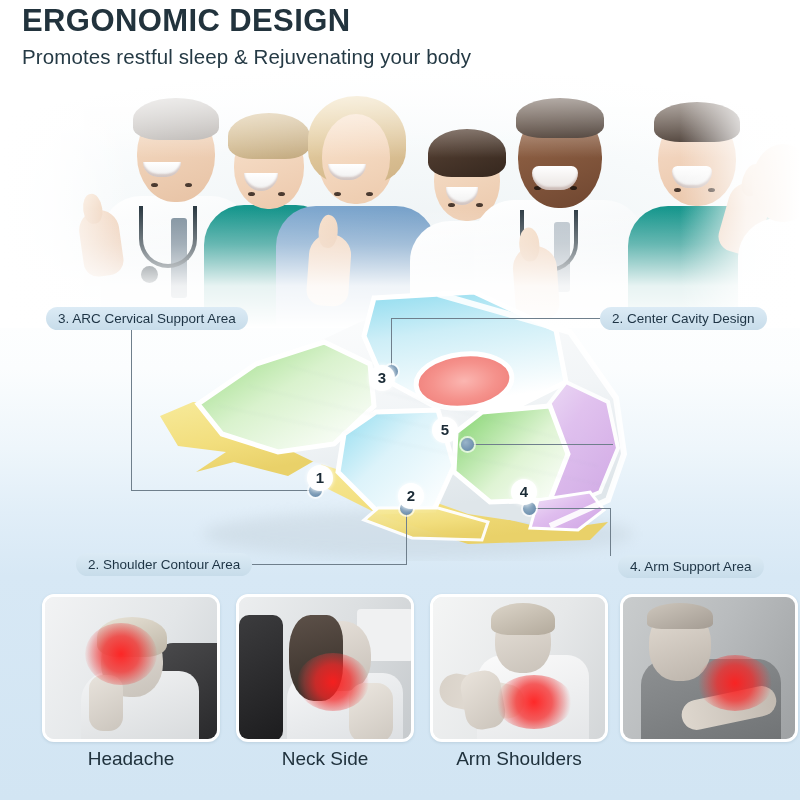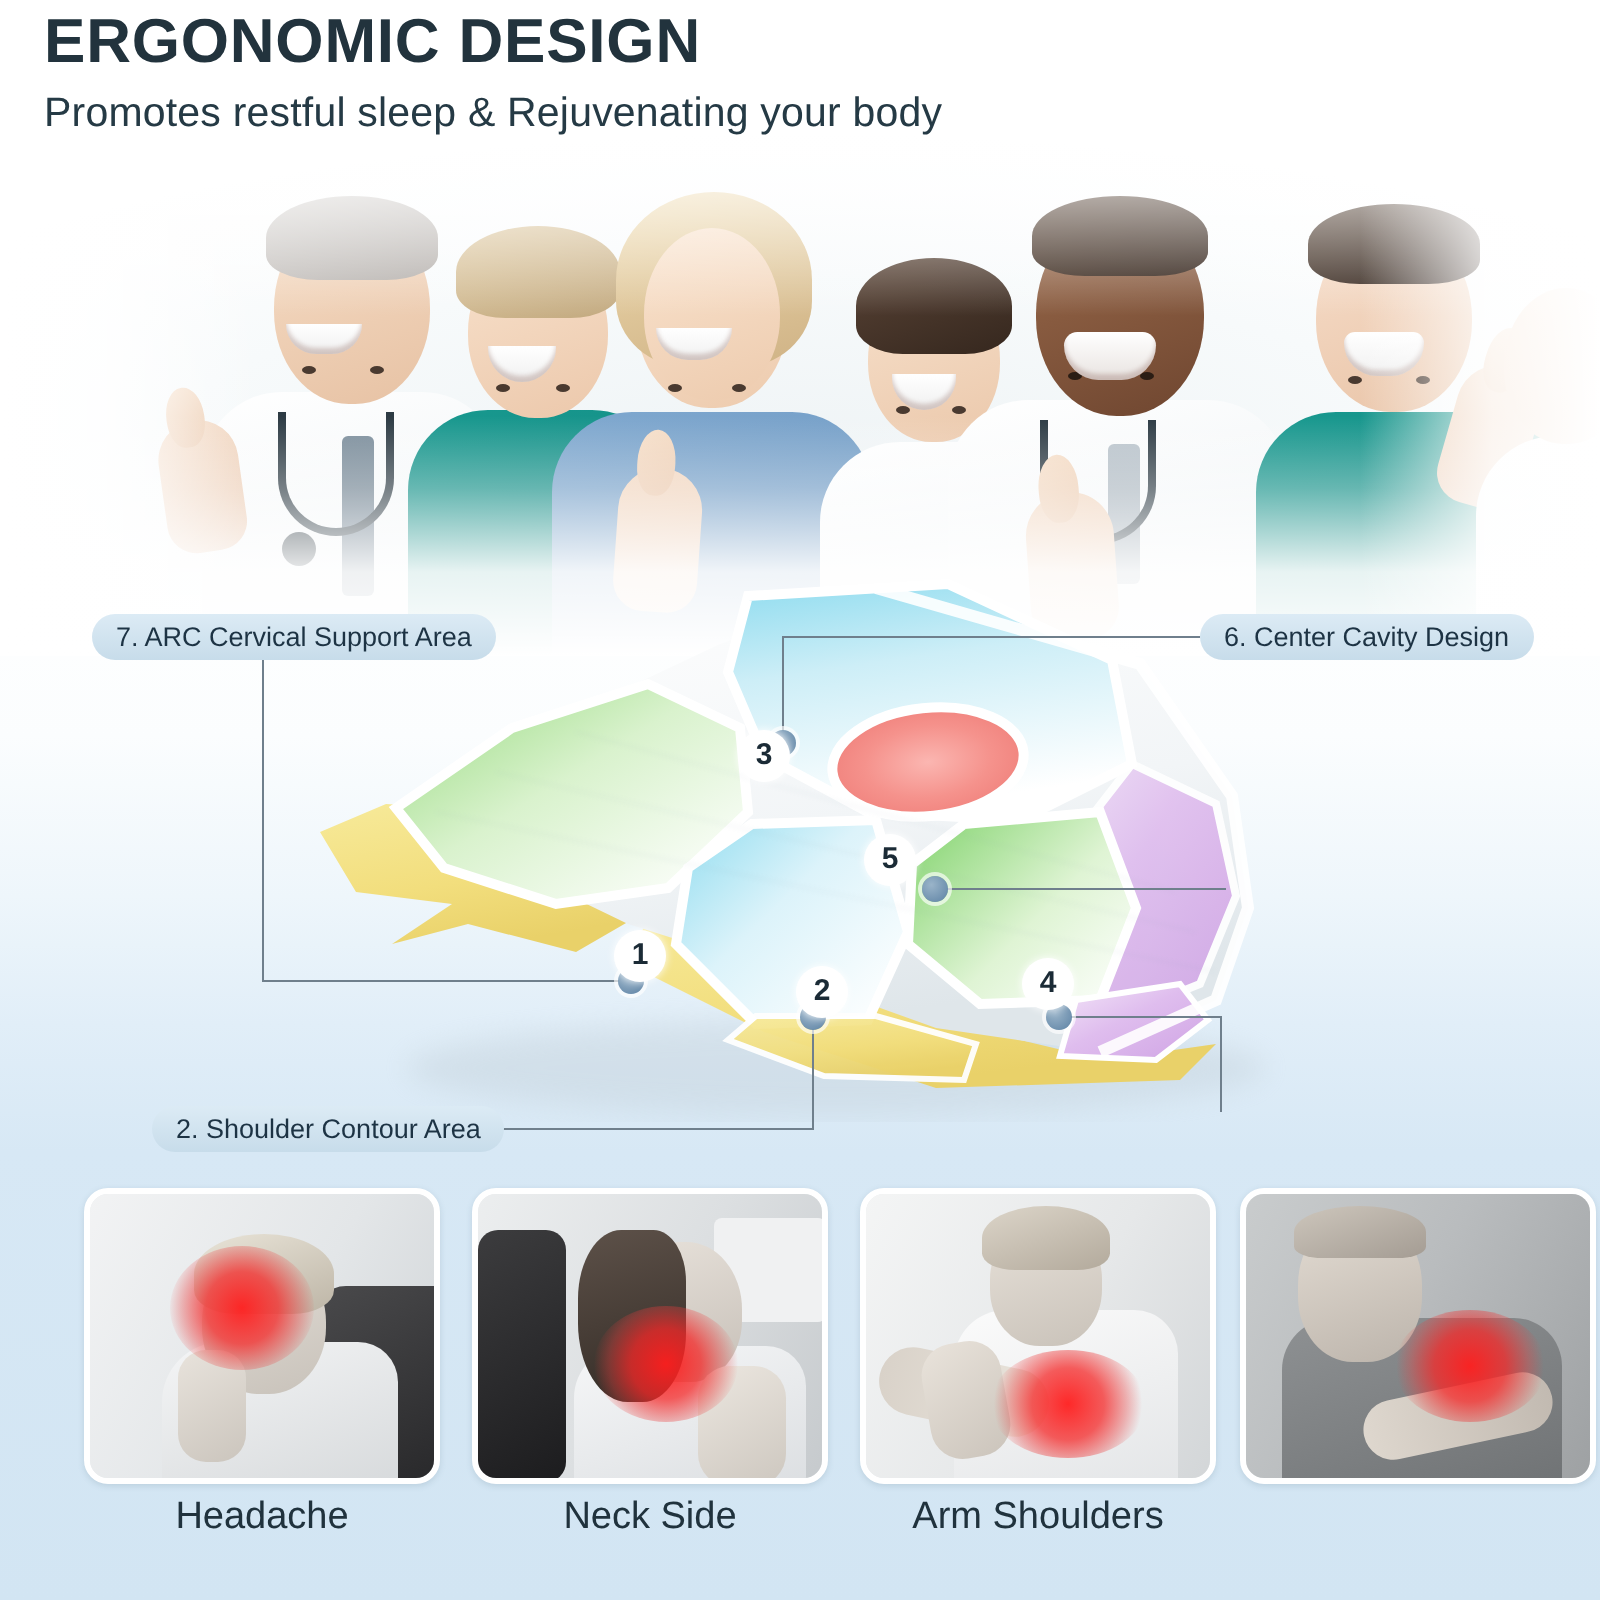--- a/index.html
+++ b/index.html
@@ -317,38 +317,39 @@
       <g opacity="0.10" filter="url(#soft)">
         <path d="M80,120 L470,200" stroke="#8fa3b0" stroke-width="1"></path>
         <path d="M110,100 L460,180" stroke="#8fa3b0" stroke-width="1"></path>
         <path d="M150,80 L450,160" stroke="#8fa3b0" stroke-width="1"></path>
       </g>
 
       <path d="M300,8 L432,46 L478,112 L486,168 L470,214 L412,240" fill="none" stroke="#ffffff" stroke-width="6" opacity="0.9"></path>
     </svg>
   </div>
 
-  <div class="pill" style="left:46px; top:307px;">7. ARC Cervical Support Area</div>
+  <div class="pill" style="left:46px; top:307px;">3. ARC Cervical Support Area</div>
   <div class="lead lead-v" style="left:131px; top:330px; height:160px;"></div>
   <div class="lead lead-h" style="left:131px; top:490px; width:185px;"></div>
   <div class="dot" style="left:309px; top:484px;"></div>
   <div class="marker" style="left:307px; top:465px;">1</div>
 
   <div class="pill" style="left:76px; top:553px;">2. Shoulder Contour Area</div>
   <div class="lead lead-h" style="left:228px; top:564px; width:178px;"></div>
   <div class="lead lead-v" style="left:406px; top:508px; height:57px;"></div>
   <div class="dot" style="left:400px; top:502px;"></div>
   <div class="marker" style="left:398px; top:483px;">2</div>
 
-  <div class="pill" style="left:600px; top:307px;">6. Center Cavity Design</div>
+  <div class="pill" style="left:600px; top:307px;">2. Center Cavity Design</div>
   <div class="lead lead-h" style="left:391px; top:318px; width:209px;"></div>
   <div class="lead lead-v" style="left:391px; top:318px; height:52px;"></div>
   <div class="dot" style="left:385px; top:365px;"></div>
   <div class="marker" style="left:369px; top:365px;">3</div>
 
+  <div class="pill" style="left:618px; top:555px;">4. Arm Support Area</div>
   <div class="lead lead-h" style="left:532px; top:508px; width:78px;"></div>
   <div class="lead lead-v" style="left:610px; top:508px; height:48px;"></div>
   <div class="dot" style="left:523px; top:502px;"></div>
   <div class="marker" style="left:511px; top:479px;">4</div>
 
   <div class="lead lead-h" style="left:470px; top:444px; width:143px;"></div>
   <div class="dot" style="left:461px; top:438px;"></div>
   <div class="marker" style="left:432px; top:417px;">5</div>
 
   <div class="cards">

